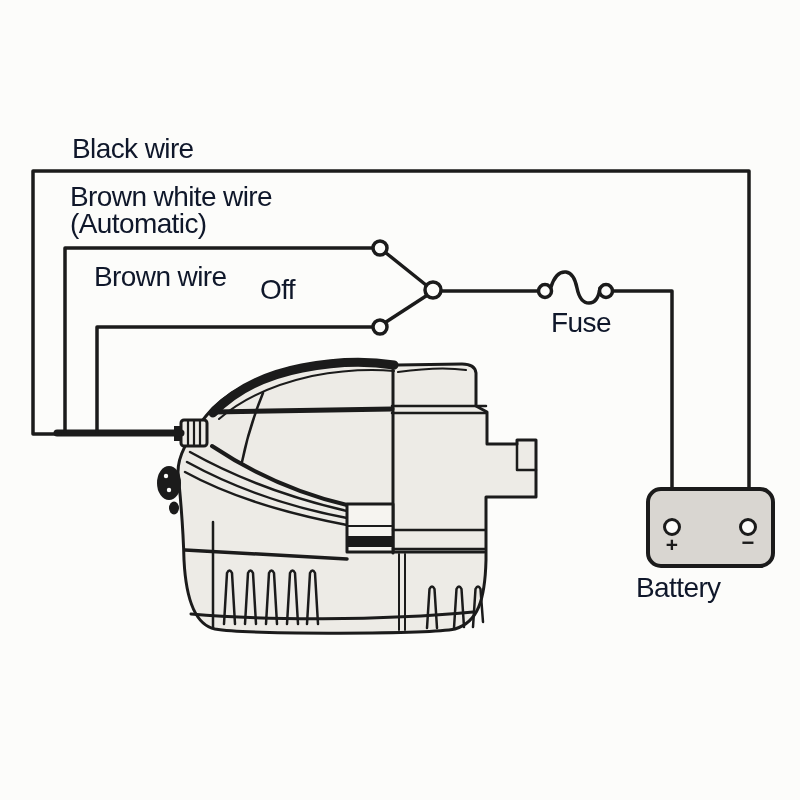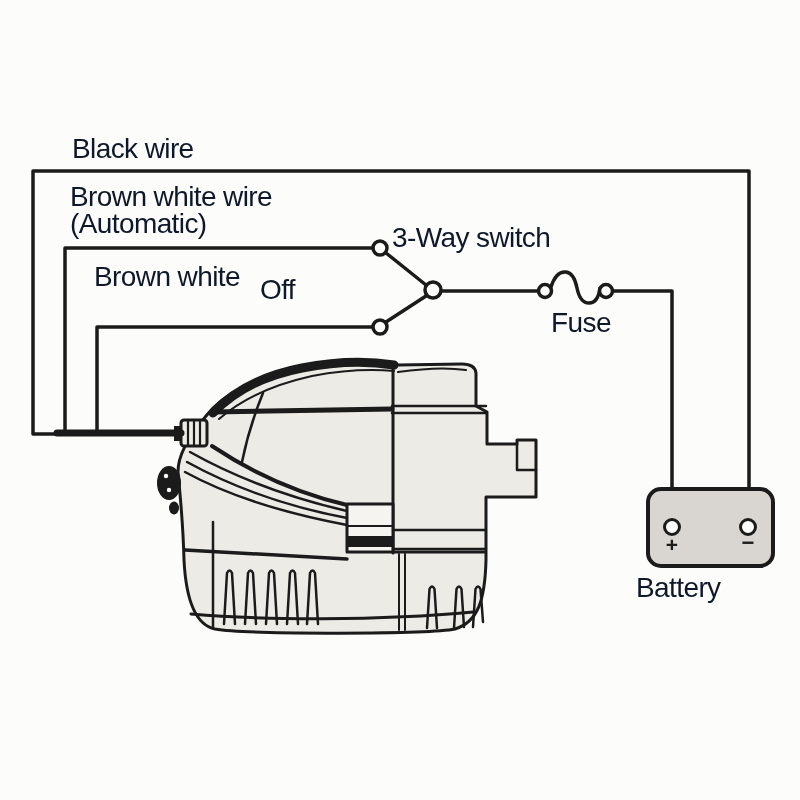--- a/index.html
+++ b/index.html
@@ -149,24 +149,23 @@
   </svg>
 
   <div class="lbl" style="left:72px;top:135px">Black wire</div>
 
   <div class="lbl" style="left:70px;top:183px">
     <div>Brown white wire</div>
     <div>(Automatic)</div>
   </div>
 
   <div class="lbl" style="left:94px;top:263px">
-    <div>Brown white</div>
+    <div>Brown wire</div>
   </div>
 
   <div class="lbl" style="left:260px;top:276px">Off</div>
 
-  <div class="lbl" style="left:392px;top:224px">3-Way switch</div>
 
   <div class="lbl" style="left:551px;top:309px">Fuse</div>
 
   <div class="lbl" style="left:636px;top:574px">Battery</div>
 
 </div>
 
 </body></html>

